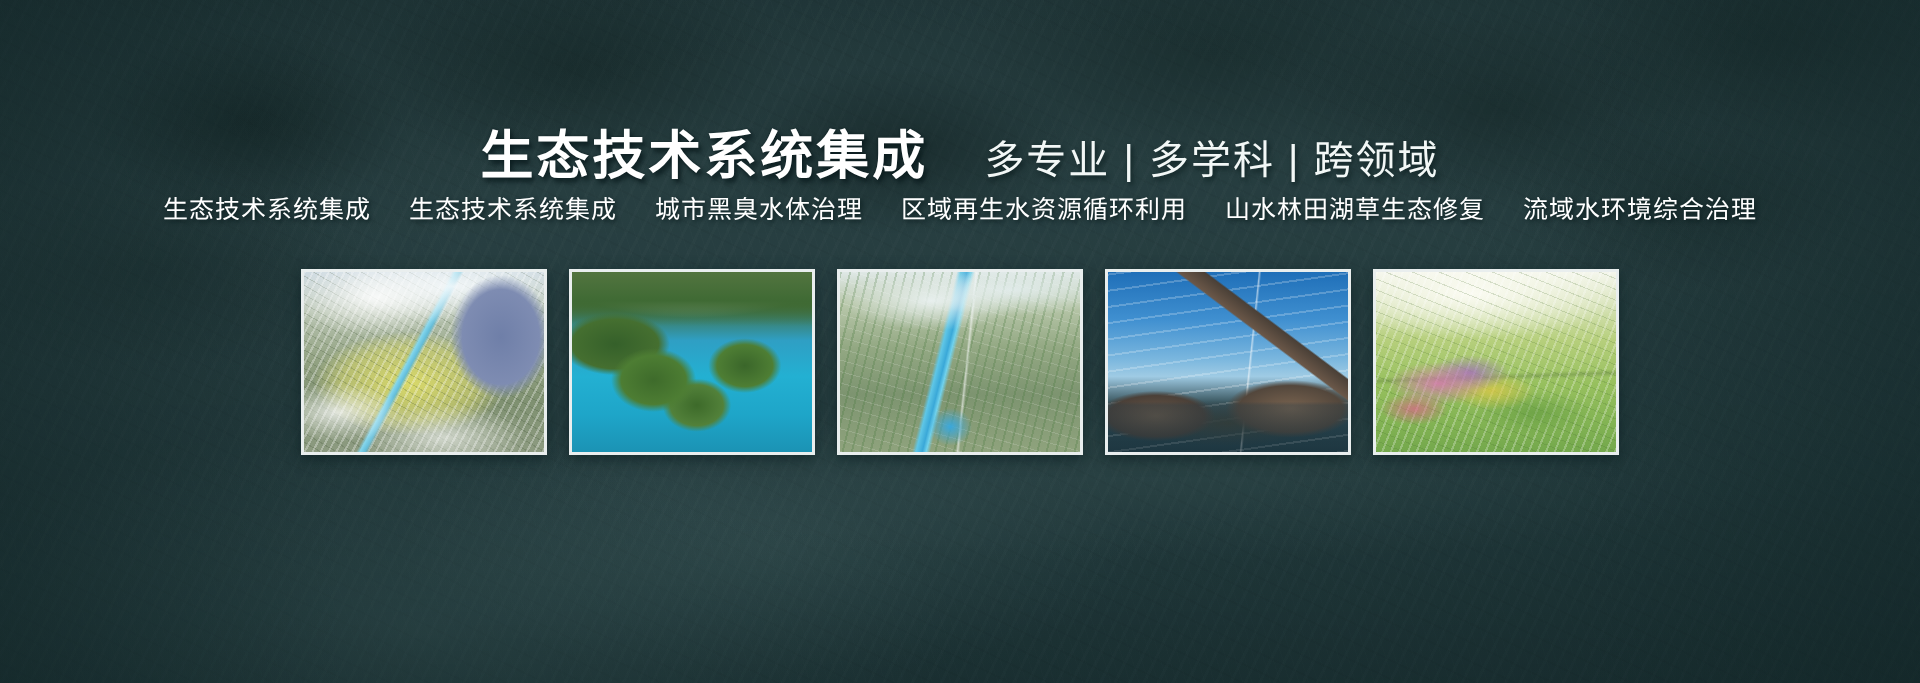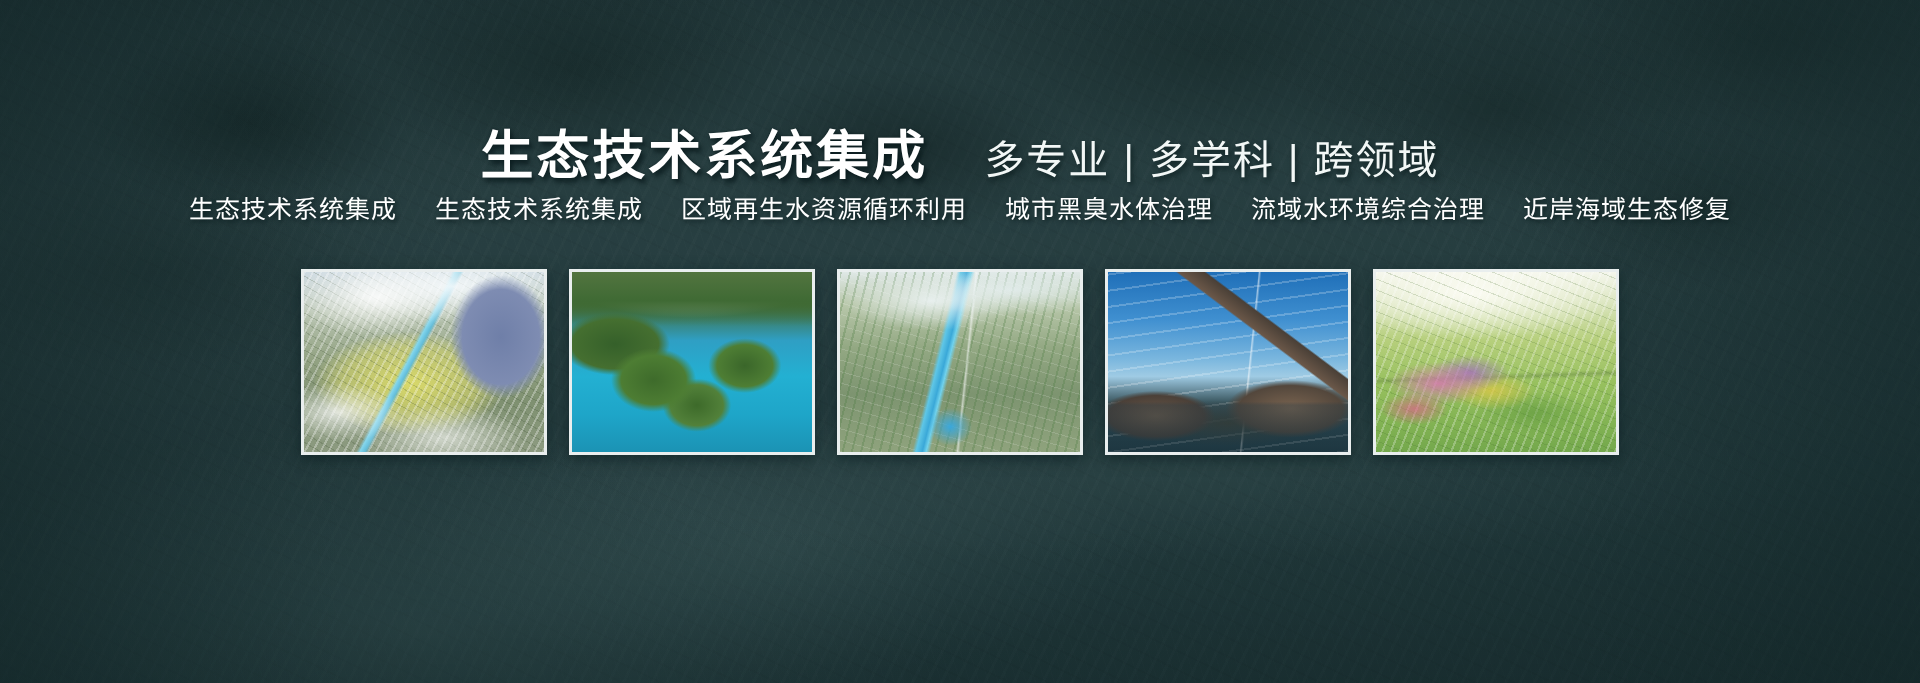--- a/index.html
+++ b/index.html
@@ -235,24 +235,24 @@
   <div class="content">
 
     <div class="headline-row">
       <div class="headline-main">生态技术系统集成</div>
       <div class="headline-sub">多专业 | 多学科 | 跨领域</div>
     </div>
 
     <div class="keyword-row">
       <span class="keyword">生态技术系统集成</span>
       <span class="keyword">生态技术系统集成</span>
+      <span class="keyword">城市黑臭水体治理</span>
       <span class="keyword">区域再生水资源循环利用</span>
-      <span class="keyword">城市黑臭水体治理</span>
+      <span class="keyword">山水林田湖草生态修复</span>
       <span class="keyword">流域水环境综合治理</span>
-      <span class="keyword">近岸海域生态修复</span>
     </div>
 
     <div class="thumb-row">
       <div class="thumb">
         <div class="thumb-inner art-delta"></div>
       </div>
       <div class="thumb">
         <div class="thumb-inner art-lake"></div>
       </div>
       <div class="thumb">

